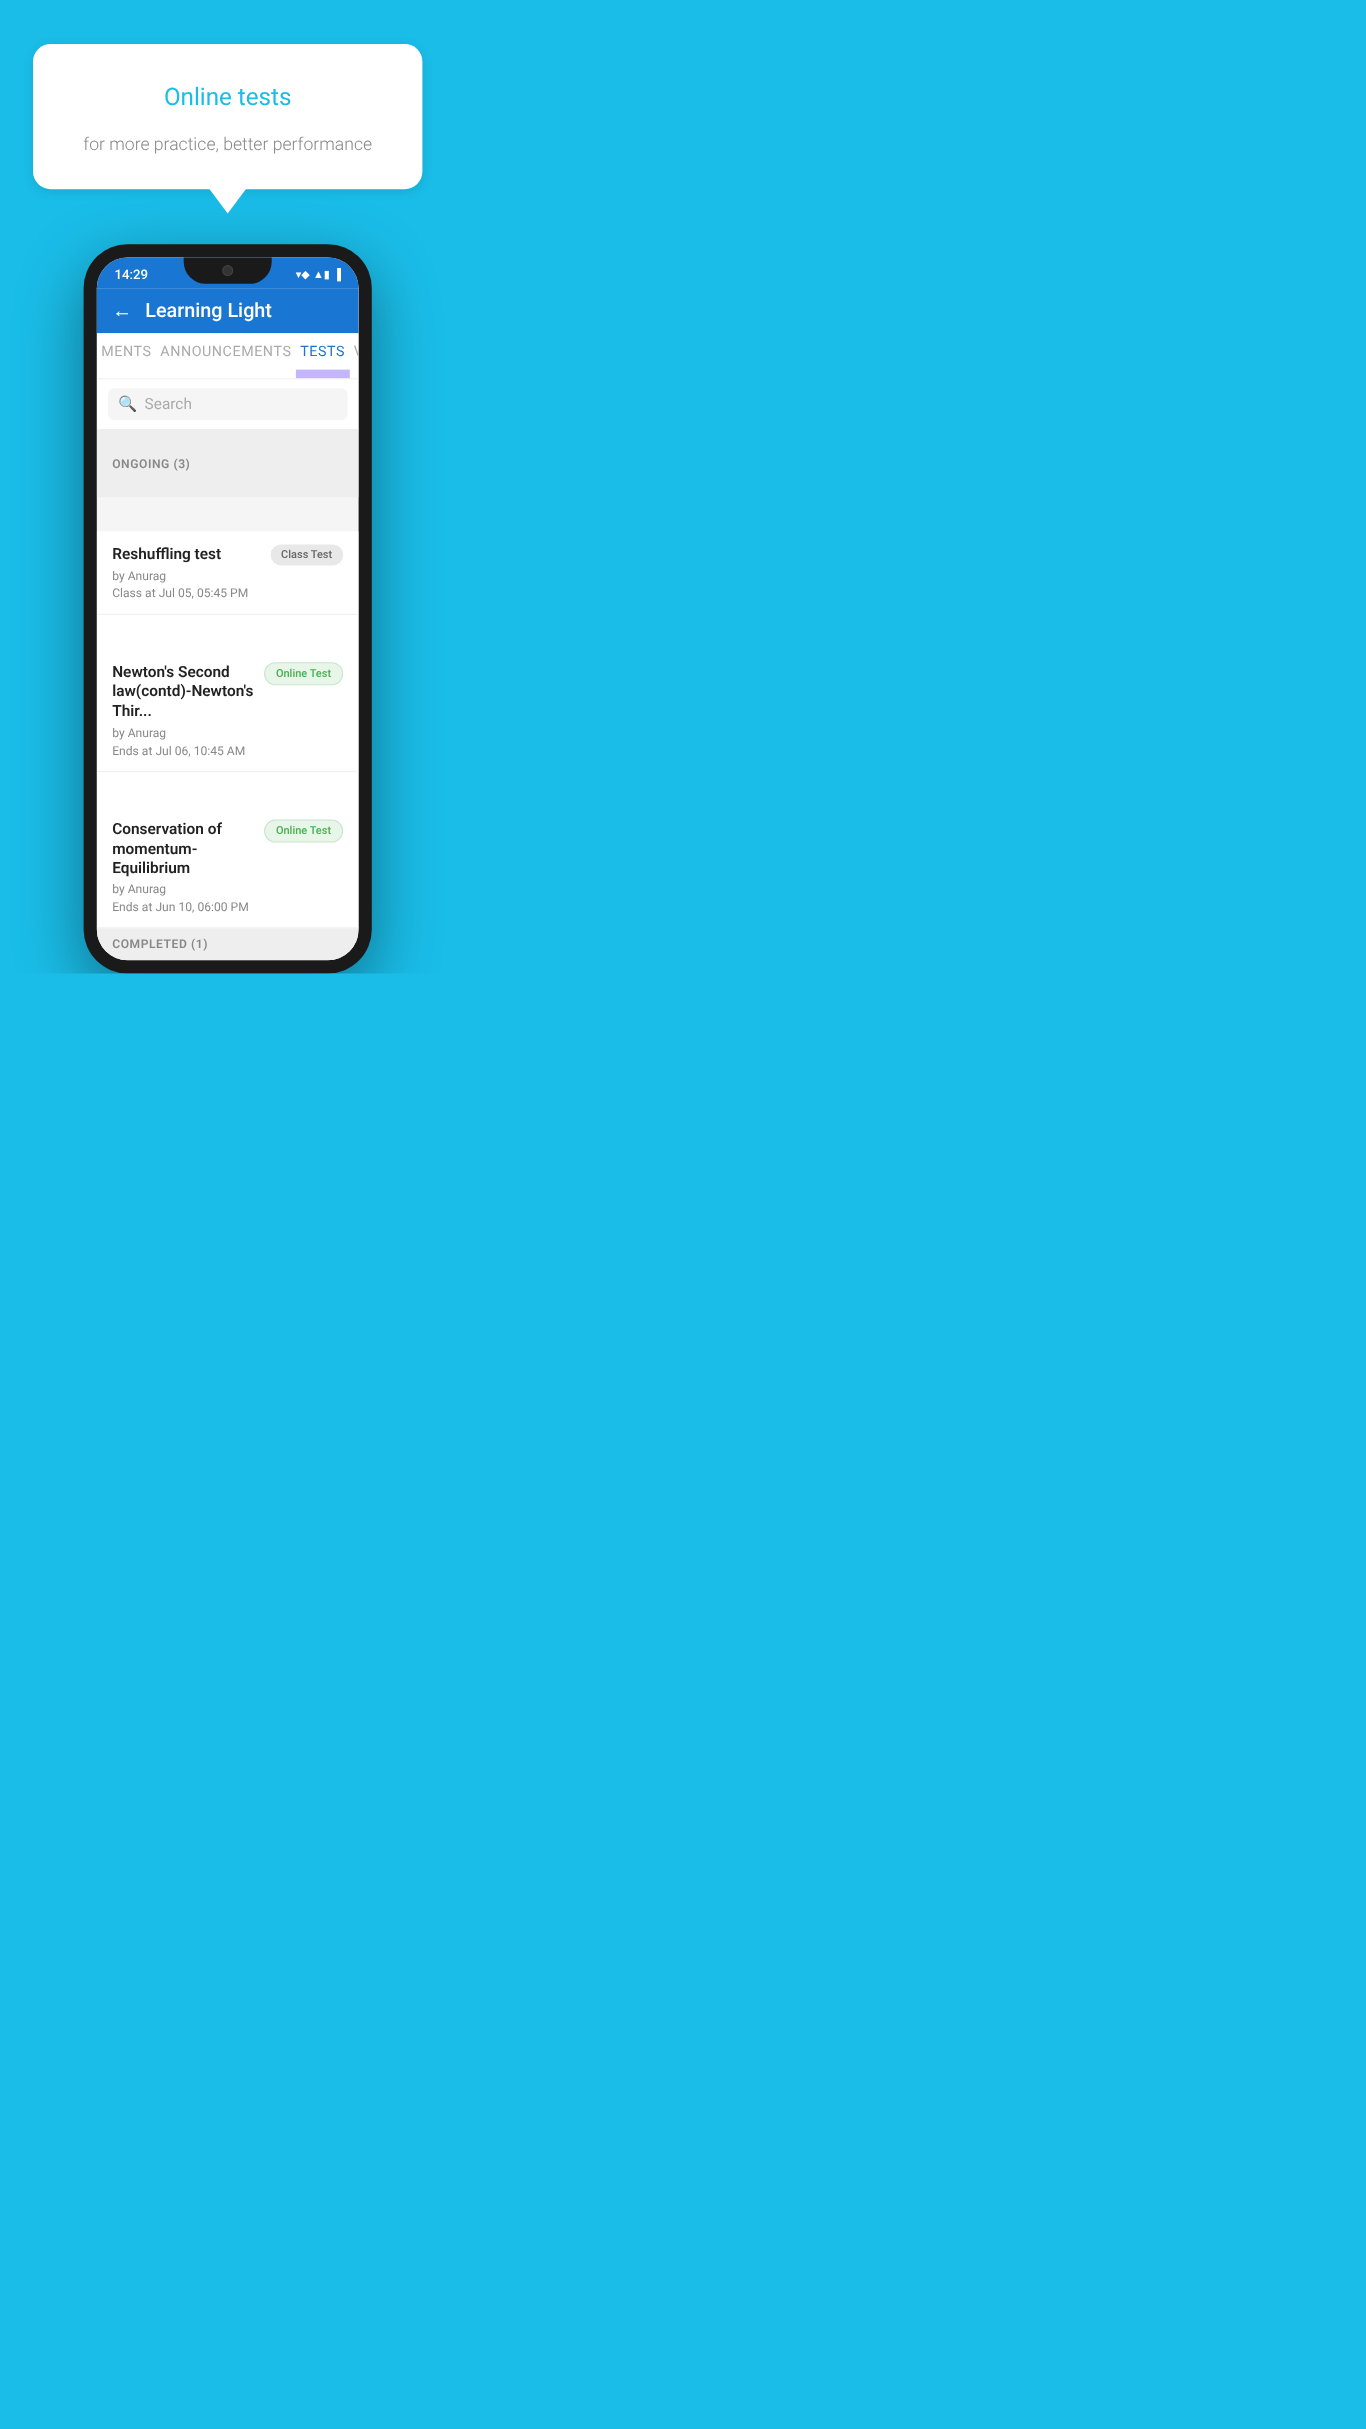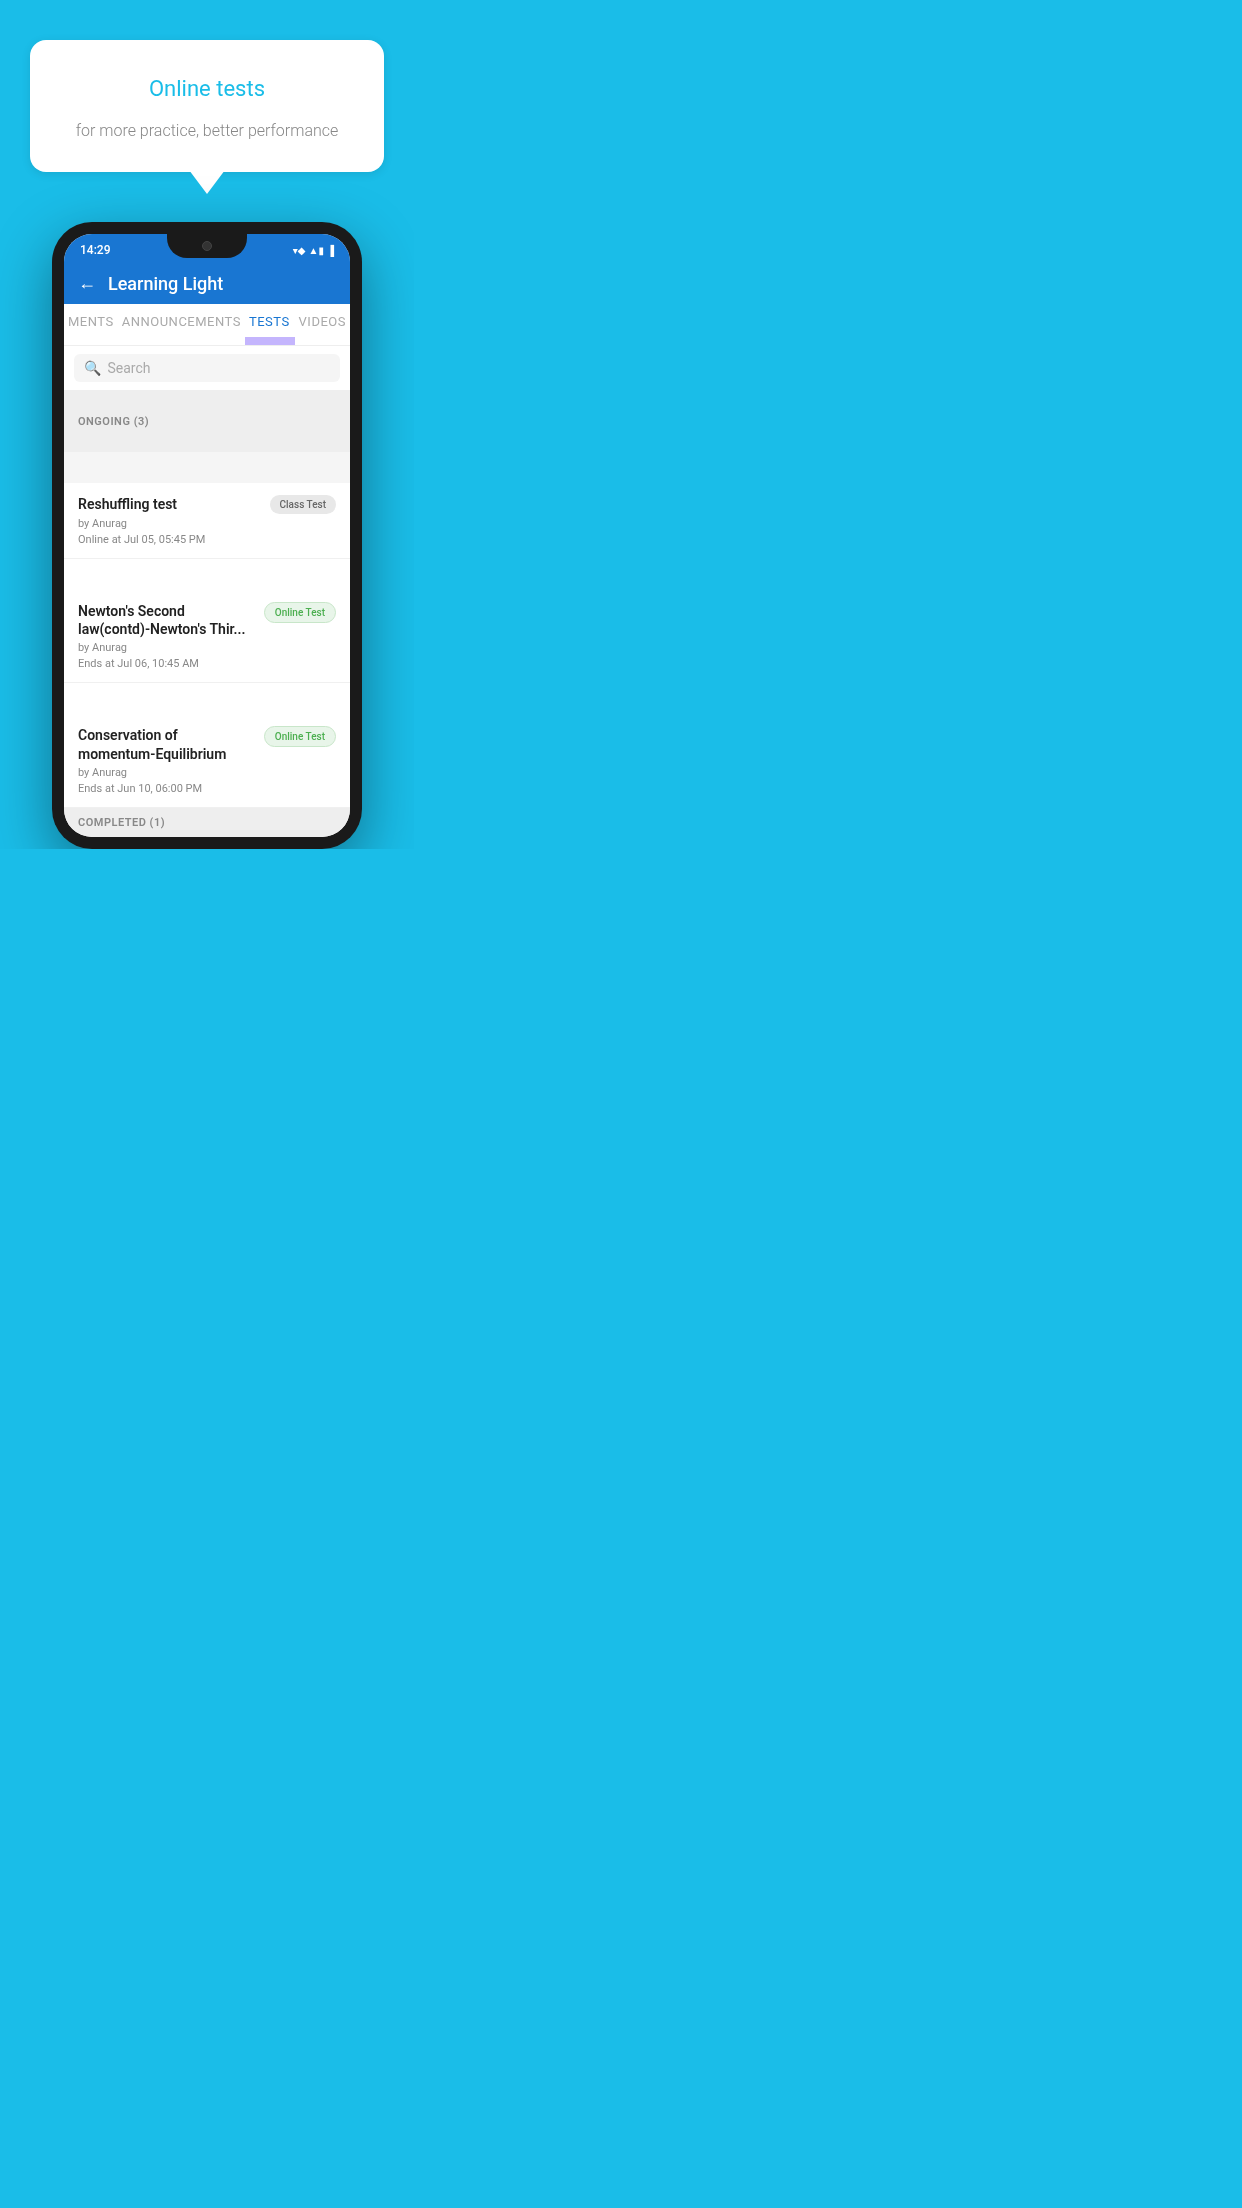--- a/index.html
+++ b/index.html
@@ -57,21 +57,21 @@
 
     .bubble-subtitle {
       font-size: 16px;
       color: #888;
       font-weight: 300;
     }
 
     
     .phone-wrapper {
       margin-top: 50px;
-      width: 310px;
+      width: 262px;
       position: relative;
       flex: 1;
     }
 
     .phone-frame {
       background: #1a1a1a;
       border-radius: 40px;
       padding: 12px;
       box-shadow: 0 20px 60px rgba(0,0,0,0.4);
       position: relative;
@@ -345,21 +345,21 @@
 
       <div class="test-list">
 
         <div class="test-item">
           <div class="test-item-header">
             <span class="test-item-title">Reshuffling test</span>
             <span class="test-badge badge-class">Class Test</span>
           </div>
           <div class="test-meta">by Anurag</div>
           <div class="test-time">
-            <span>Online at</span>&nbsp;<span>Jul 05, 05:45 PM</span>
+            <span>Class at</span>&nbsp;<span>Jul 05, 05:45 PM</span>
           </div>
         </div>
 
         <div class="test-item">
           <div class="test-item-header">
             <span class="test-item-title">Newton's Second law(contd)-Newton's Thir...</span>
             <span class="test-badge badge-online">Online Test</span>
           </div>
           <div class="test-meta">by Anurag</div>
           <div class="test-time">

